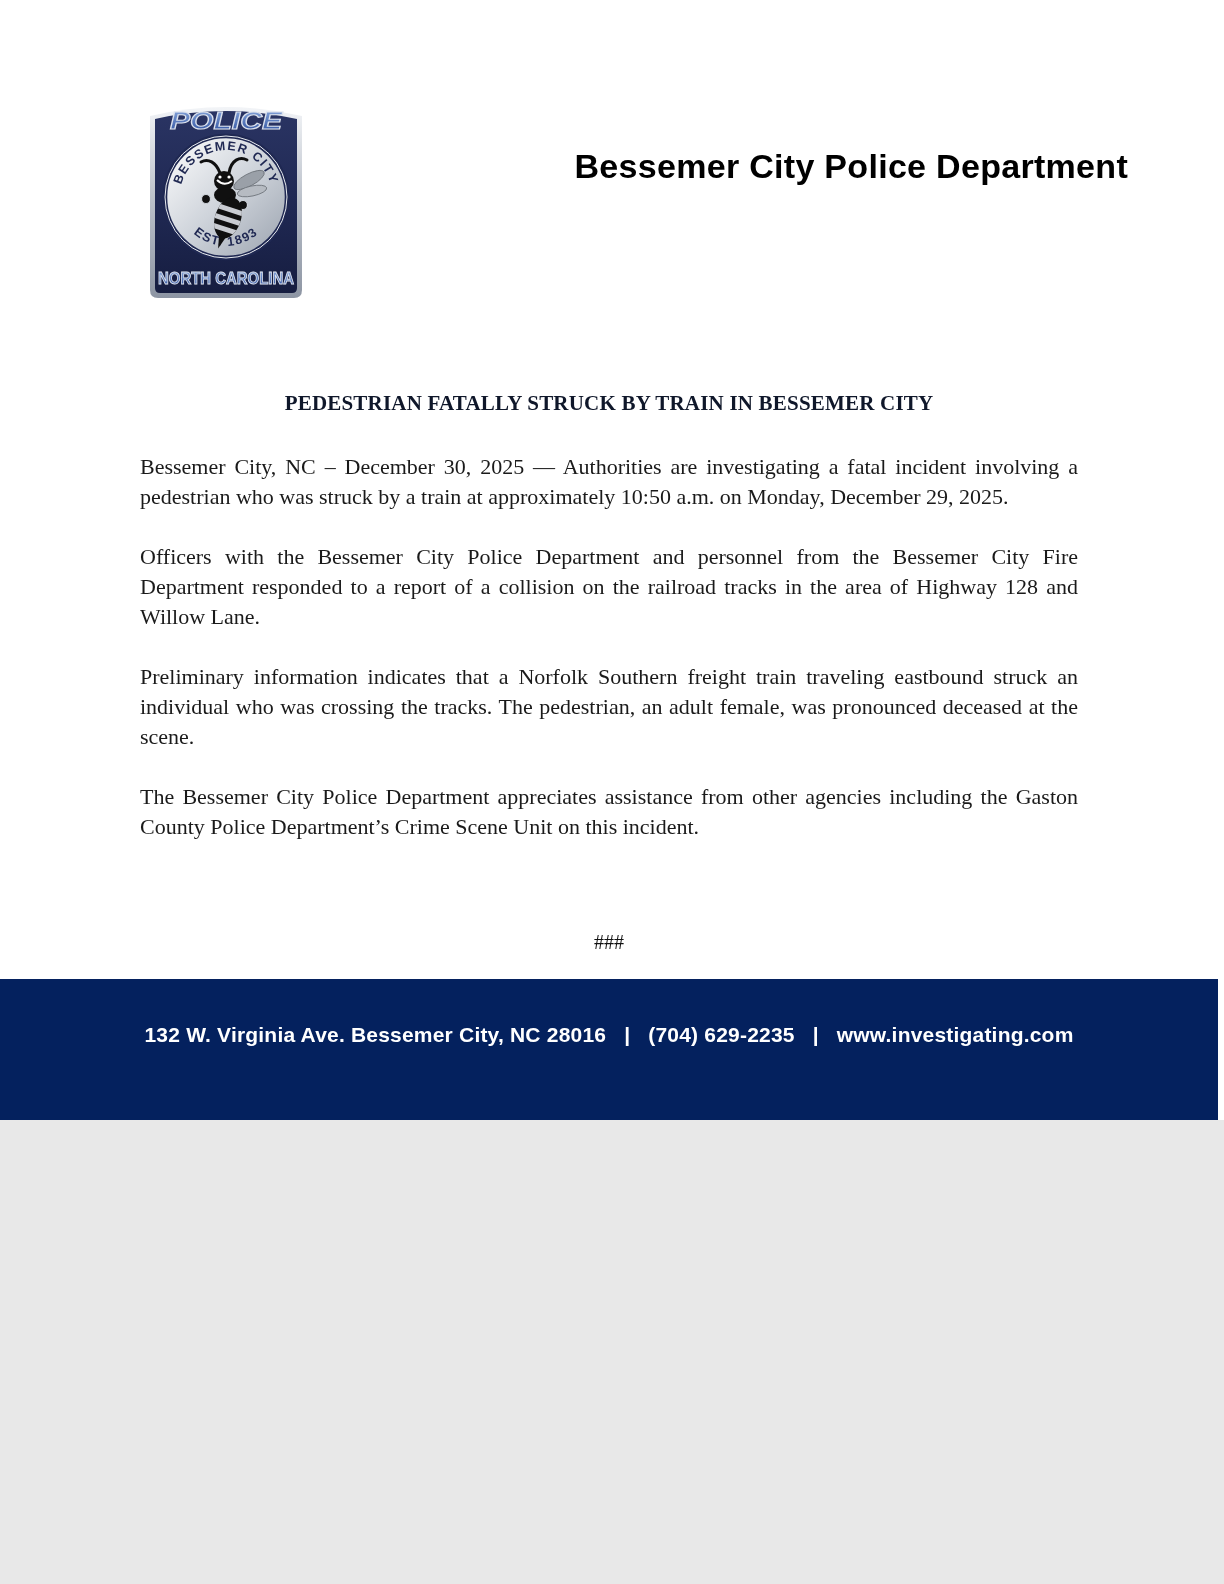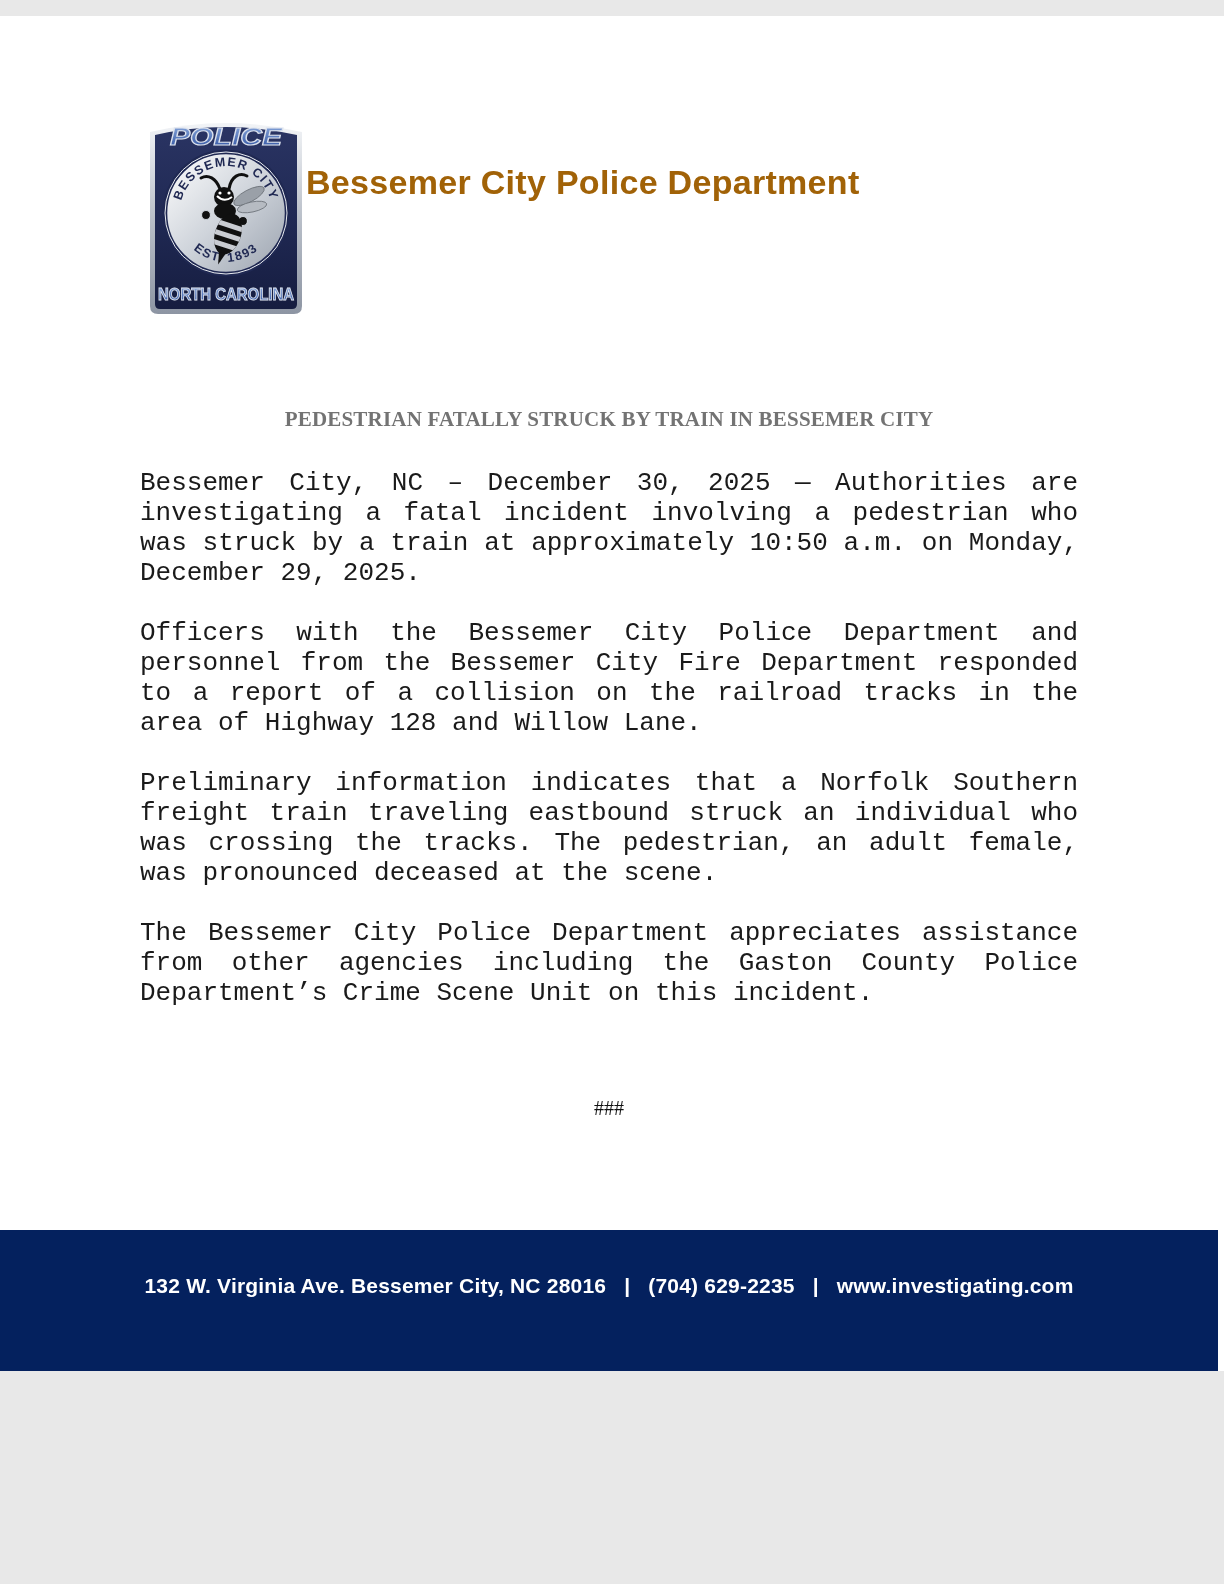--- a/index.html
+++ b/index.html
@@ -2,42 +2,42 @@
 <html><head>
 <meta charset="utf-8">
 <style>
   * { margin: 0; padding: 0; box-sizing: border-box; }
   html, body { background: #e8e8e8; }
   body { font-family: "Liberation Sans", sans-serif; }
 
   .page {
     position: relative;
     width: 1224px;
-    height: 1355px;
-    margin: 16px auto;
+    height: 1120px;
+    margin: 0 auto;
     background: #ffffff;
     overflow: hidden;
   }
 
   
   .letterhead { position: relative; height: 300px; }
   .badge {
     position: absolute;
     left: 146px;
     top: 98px;
     width: 160px;
     height: 204px;
   }
   .head-text {
     position: absolute;
     left: 306px;
-    right: 103px;
+    right: 96px;
     top: 144px;
-    text-align: left;
-    color: #a16207;
+    text-align: right;
+    color: #000000;
   }
   .org-name {
     font-size: 34px;
     font-weight: bold;
     line-height: 44px;
     letter-spacing: 0.3px;
   }
   .chief-line {
     font-size: 26px;
     font-weight: bold;
@@ -50,29 +50,28 @@
     color: #1a1a1a;
     font-family: "Liberation Serif", serif;
   }
   .headline {
     margin-top: 88px;
     margin-bottom: 34px;
     text-align: center;
     font-size: 21px;
     font-weight: bold;
     line-height: 30px;
-    color: #737373;
+    color: #0f172a;
     letter-spacing: 0.2px;
   }
   .release p {
-    font-size: 26px;
+    font-size: 22px;
     line-height: 30px;
     text-align: justify;
     margin-bottom: 30px;
-    font-family: Liberation Mono, monospace;
   }
   .end-marker {
     margin-top: 85px;
     text-align: center;
     font-size: 20px;
     line-height: 30px;
     color: #111111;
   }
 
   

